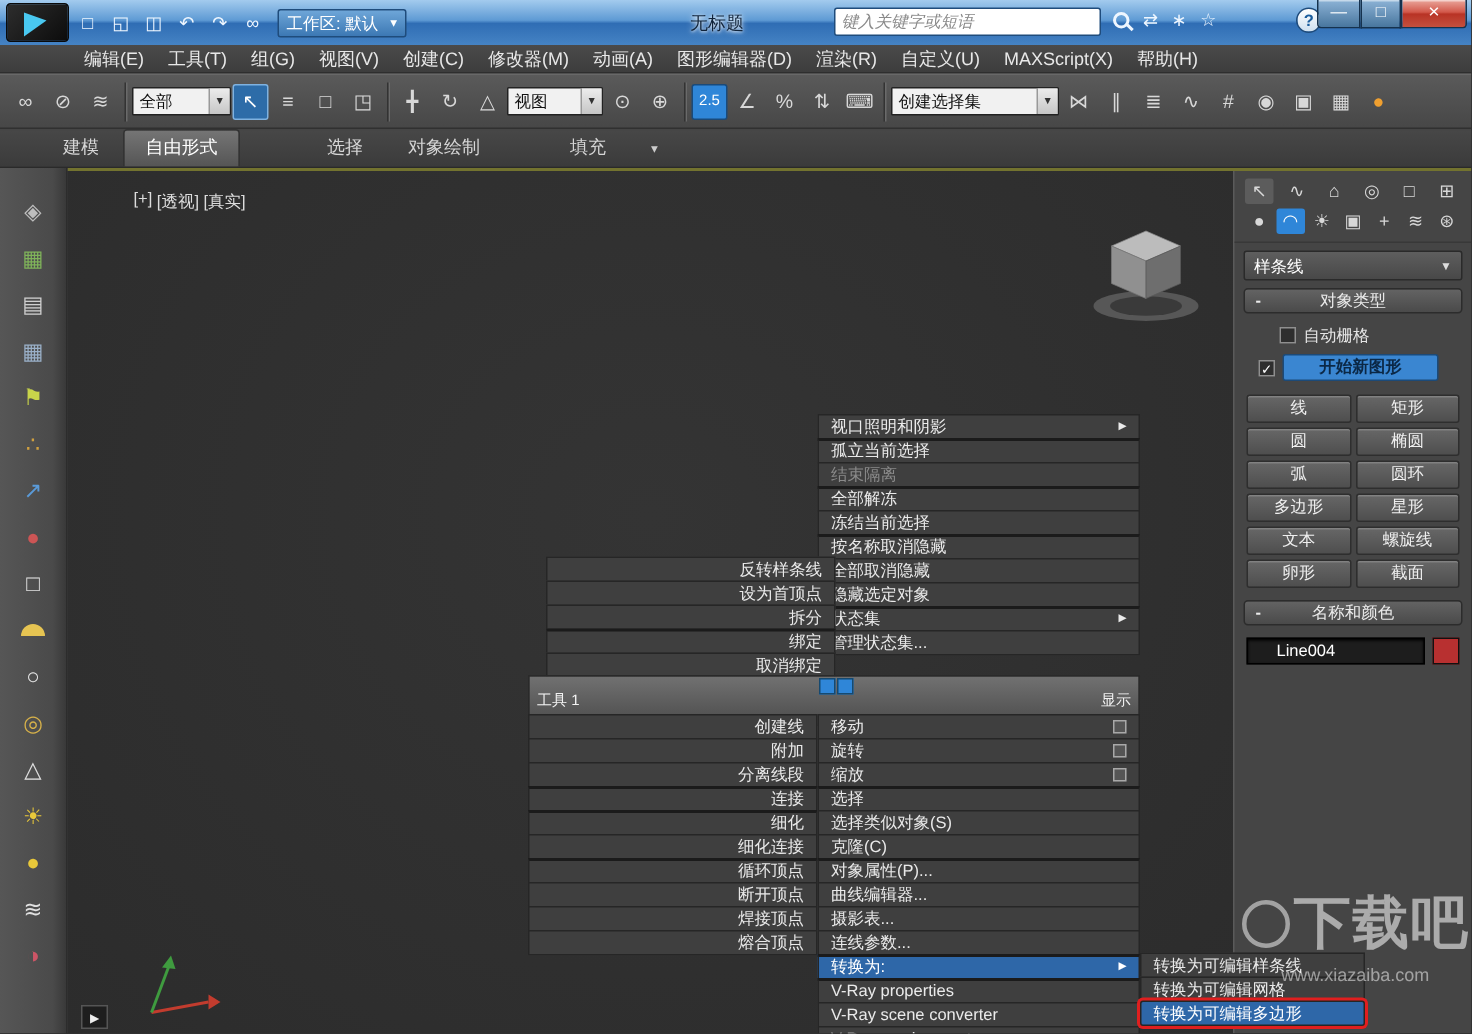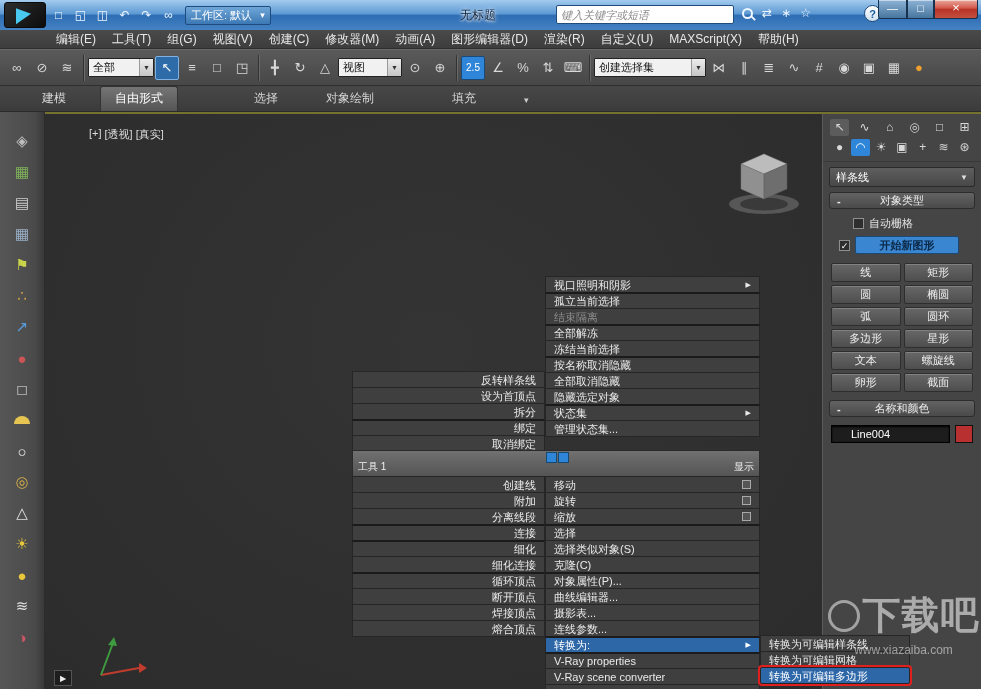--- a/index.html
+++ b/index.html
@@ -61,21 +61,21 @@
 .combo{height:19px;background:#f1f1f1;border:1px solid #222;display:flex;align-items:center;
   font-size:11px;color:#111;padding-left:4px;flex:none;border-radius:1px}
 .combo .ca{width:14px;height:17px;background:linear-gradient(#ececec,#c6c6c6);border-left:1px solid #999;
   margin-left:auto;font-size:7px;line-height:17px;text-align:center;color:#333}
 .w-filter{width:66px}.w-coord{width:64px}.w-selset{width:112px}
 .tbi.orange{color:#f0a030}
 
 
 .ribbon{position:absolute;top:87px;left:0;width:100%;height:25px;
   background:linear-gradient(#474747,#3b3b3b);border-bottom:1px solid #2a2a2a;
-  display:flex;align-items:flex-end;padding-left:28px;gap:20px;z-index:4}
+  display:flex;align-items:flex-end;padding-left:28px;gap:2px;z-index:4}
 .rtab{color:#d6d6d6;font-size:12px;padding:3px 14px 4px;border-radius:3px 3px 0 0;white-space:nowrap}
 .rtab.active{background:linear-gradient(#757575,#555);color:#fff;border:1px solid #333;border-bottom:none}
 .rtab.gap1{margin-left:42px}.rtab.gap2{margin-left:30px}
 .ribopt{color:#ccc;font-size:9px;margin:0 0 6px 14px}
 
 
 .activeline{position:absolute;left:45px;top:112px;right:0;height:2px;background:#73732f;z-index:3}
 
 
 .lefttb{position:absolute;left:0;top:112px;width:45px;bottom:0;
@@ -138,21 +138,21 @@
 .qlist{position:absolute}
 .qi{height:17px;margin-top:-1px;line-height:14px;background:#3f3f3f;border:1px solid #262626;
   padding:0 8px;display:flex;align-items:center;white-space:nowrap;overflow:visible}
 .qcol-l .qi{justify-content:flex-end}
 .qi.dis{color:#8a8a8a}
 .qi.hl{background:var(--c-highlight,#2e67a8);color:#fff}
 .qi .sub{margin-left:auto;font-size:7px;padding-left:6px}
 .qi .setbox{width:9px;height:9px;border:1px solid #a8a8a8;background:#555;margin-left:auto;flex:none}
 .qi.sep{border-top:2px solid #1b1b1b}
 .q-display{left:193px;top:0;width:215px}
-.q-tools1{left:0;top:95px;width:193px}
+.q-tools1{left:12px;top:95px;width:193px}
 .q-tools2{left:0;top:200px;width:193px}
 .q-transform{left:193px;top:200px;width:215px}
 .q-submenu{left:408px;top:359px;width:150px}
 .qbars{position:absolute;left:0;top:174px;width:408px}
 .bar{height:14px;margin-top:-1px;background:linear-gradient(#717171,#4c4c4c);border:1px solid #2a2a2a;
   display:flex;align-items:center;font-size:10px;color:#f2f2f2;padding:16px 5px;position:relative}
 .bar .rlab{margin-left:auto}
 .bar .sq{position:absolute;width:11px;height:11px;background:var(--c-accent-blue,#2f86d8);
   border:1px solid #16496f;top:1px}
 .sq.a{left:193px}.sq.b{left:205px}

